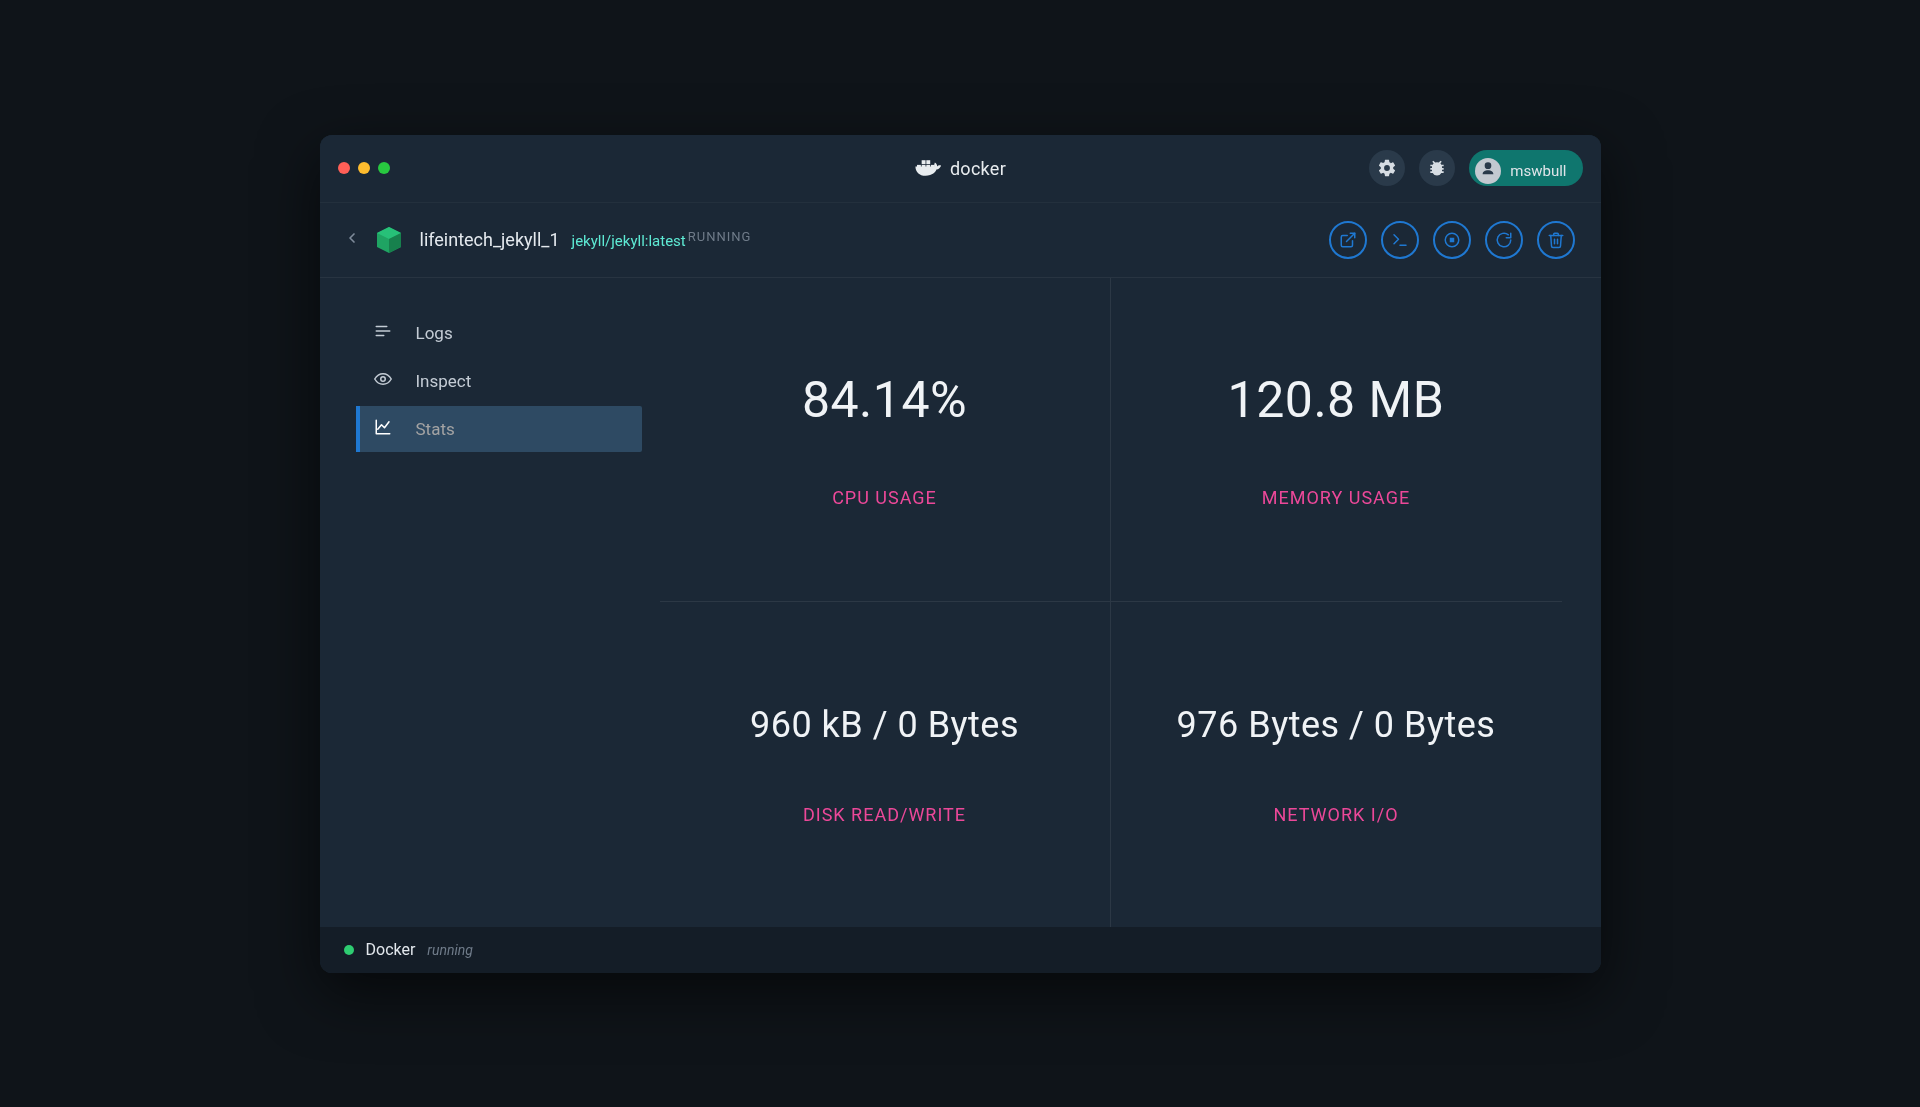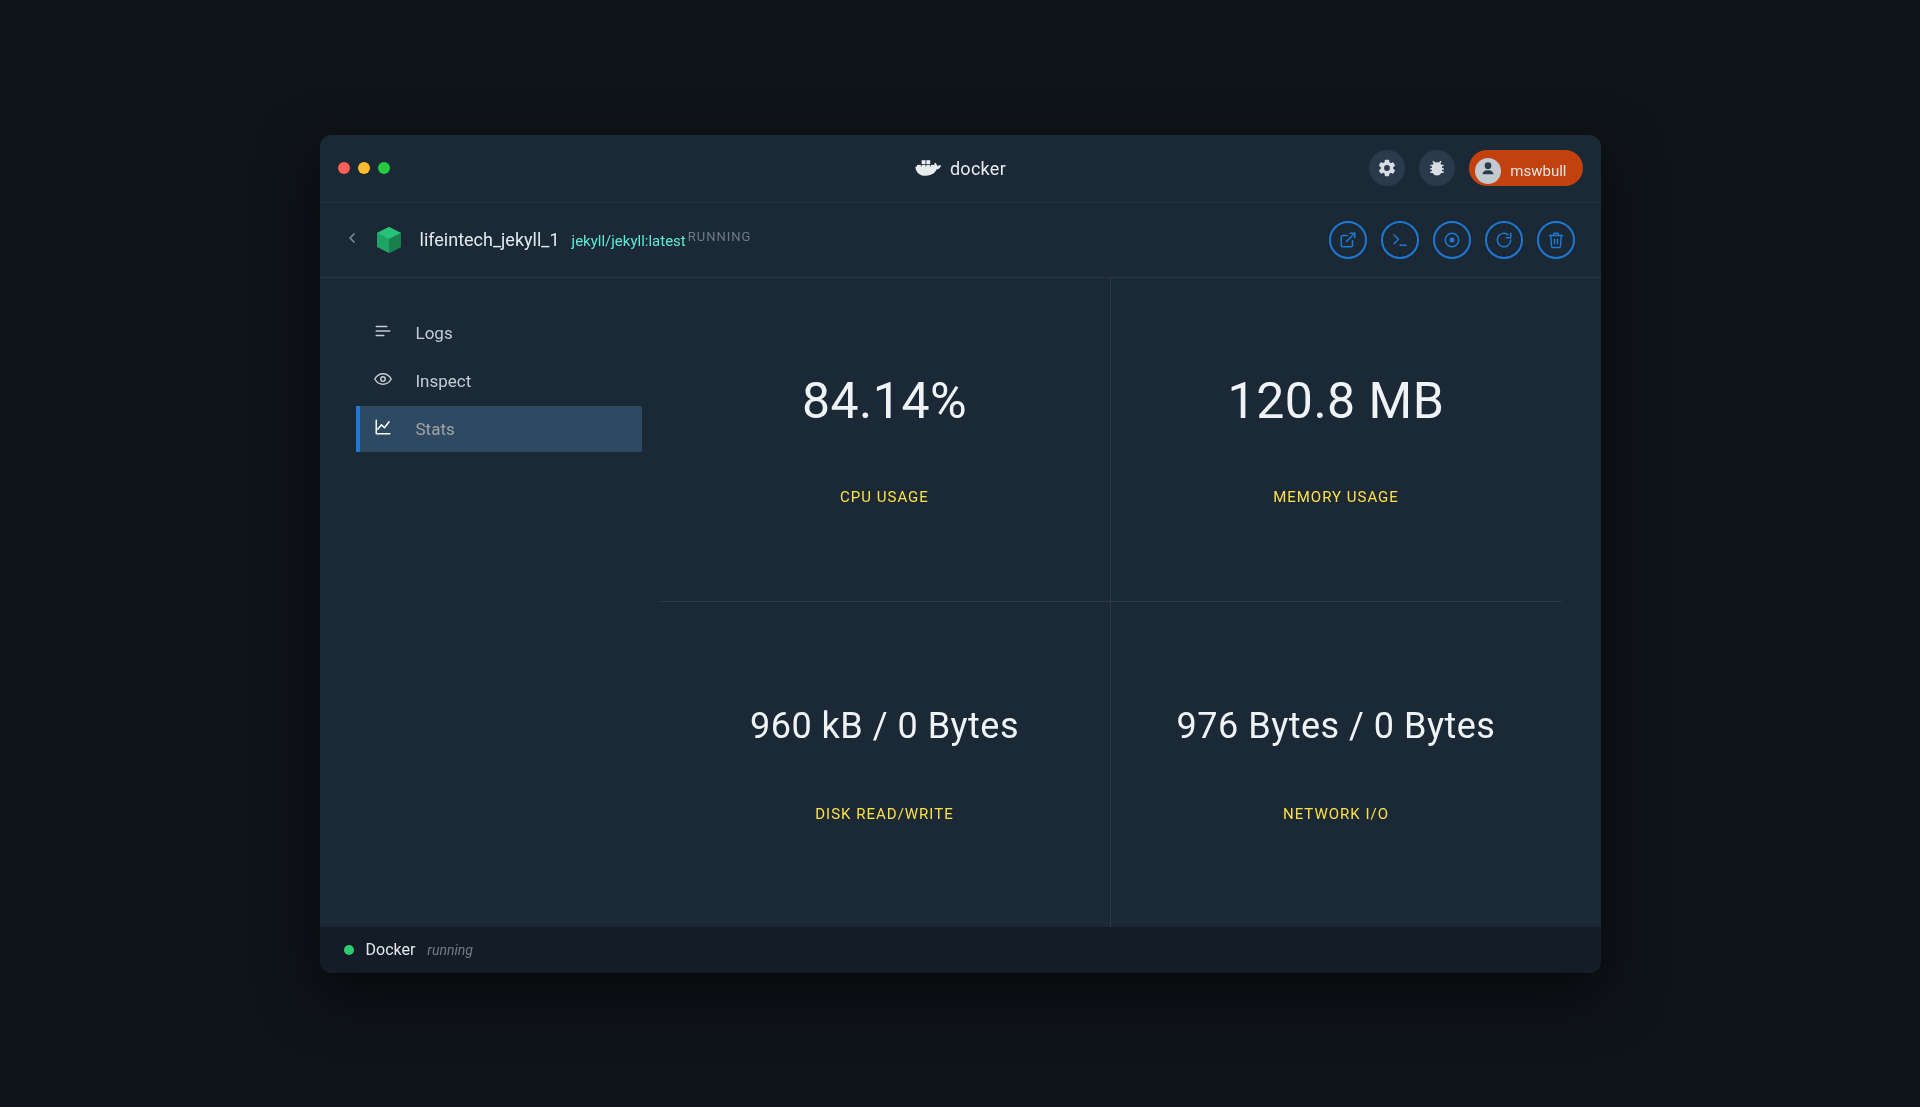--- a/index.html
+++ b/index.html
@@ -47,21 +47,21 @@
   .titlebar-right {
     margin-left:auto; display:flex; align-items:center; gap:14px;
   }
   .round-btn {
     width:36px; height:36px; border-radius:50%;
     background:#2a3a4a; display:flex; align-items:center; justify-content:center;
     cursor:pointer;
   }
   .round-btn svg { width:20px; height:20px; display:block; }
   .user-chip {
-    height:36px; border-radius:18px; background:#c2410c;
+    height:36px; border-radius:18px; background:#0f766e;
     display:flex; align-items:center; gap:9px; padding:6px 16px 0 6px;
     cursor:pointer;
   }
   .user-chip .avatar {
     width:26px; height:26px; border-radius:50%; background:#c3c9d0;
     display:flex; align-items:center; justify-content:center;
   }
   .user-chip .avatar svg { width:16px; height:16px; }
   .user-chip span { color:#dfe4e9; font-size:15px; }
 
@@ -128,21 +128,21 @@
     padding-right:39px;
   }
   .stat-cell {
     display:flex; flex-direction:column; align-items:center; justify-content:center;
     gap:36px; position:relative;
   }
   .stat-cell:nth-child(1), .stat-cell:nth-child(2) { border-bottom:1px solid rgba(255,255,255,0.08); }
   .stat-cell:nth-child(1), .stat-cell:nth-child(3) { border-right:1px solid rgba(255,255,255,0.08); }
   .stat-value { font-size:50px; color:#f0f3f6; font-weight:400; letter-spacing:0.5px; }
   .stat-sm { font-size:36px; }
-  .stat-label { font-size:15px; color:#fde047; letter-spacing:1px;margin-top:22px; }
+  .stat-label { font-size:18px; color:#ec4899; letter-spacing:1px;margin-top:22px; }
 
   
   .statusbar {
     height:46px; background:#141d27; display:flex; align-items:center; gap:12px;
     padding:0 24px; font-size:16px;
   }
   .statusbar .dot-status { width:10px; height:10px; border-radius:50%; background:#2ecc71; }
   .statusbar .name { color:#e2e7ec; }
   .statusbar .state { color:#6f7b89; font-style:italic; font-size:14px; }
 </style>

